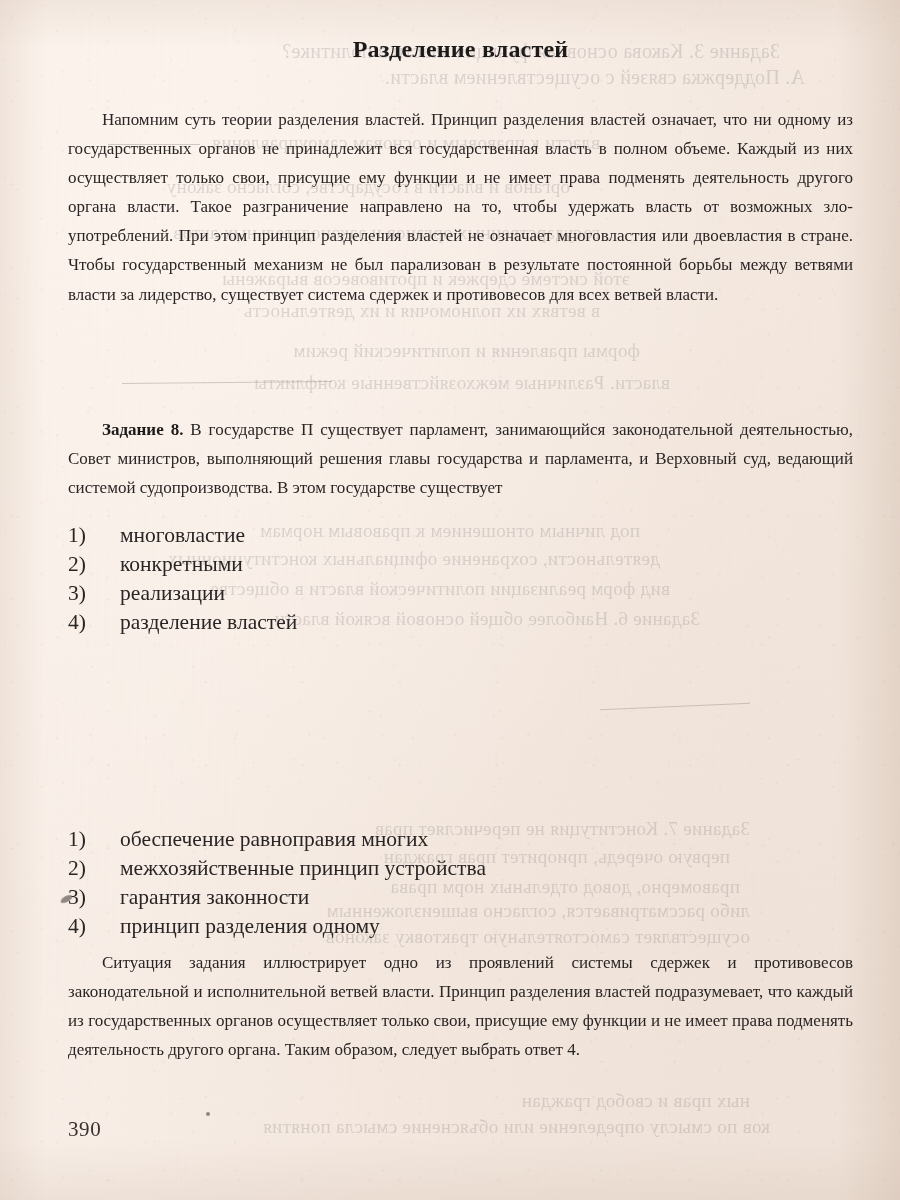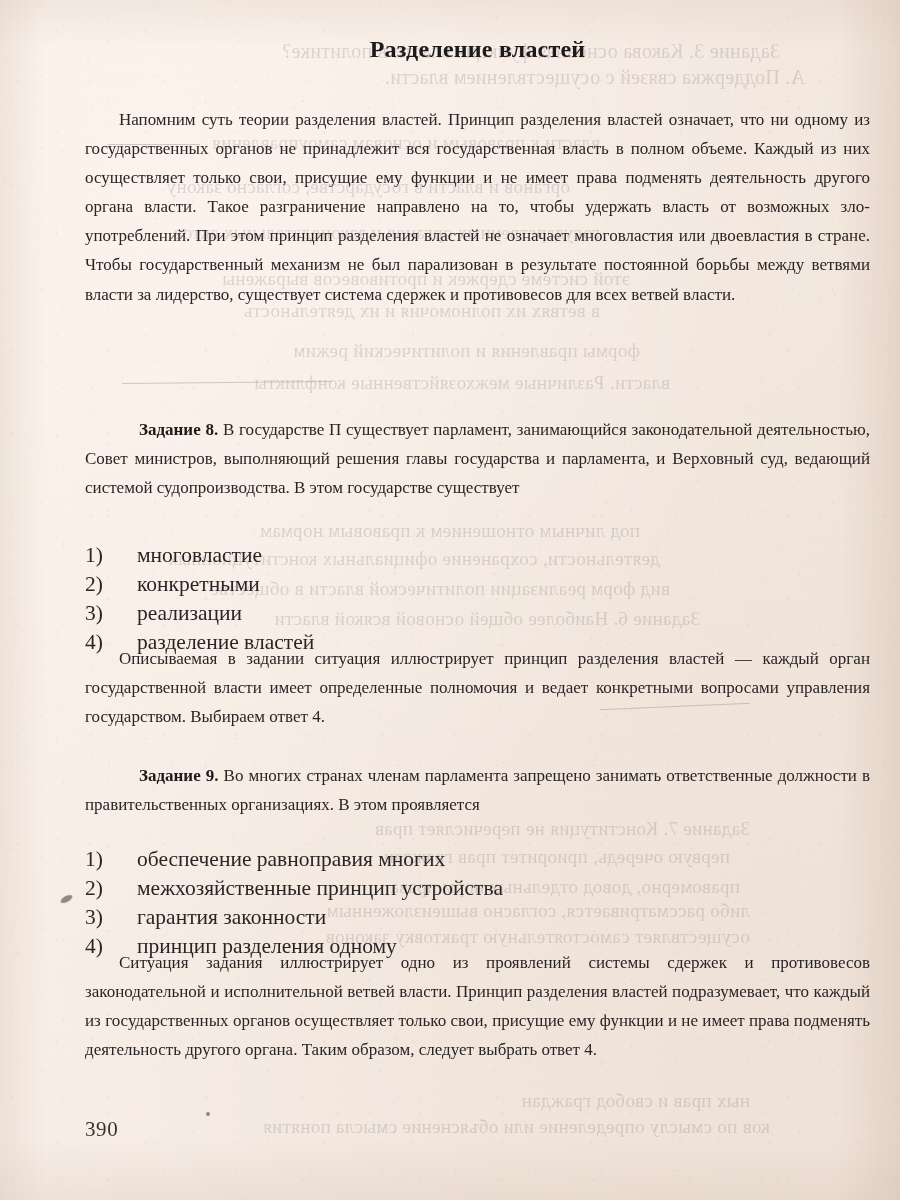--- a/index.html
+++ b/index.html
@@ -76,21 +76,21 @@
     position: absolute;
     white-space: nowrap;
     font-family: "Liberation Serif", "DejaVu Serif", serif;
     font-size: 20px;
     letter-spacing: .3px;
   }
 
   
   .content {
     position: absolute;
-    left: 85px;
+    left: 68px;
     top: 0;
     width: 785px;
     height: 1200px;
   }
 
   .title {
     position: absolute;
     top: 36px;
     left: 0;
     width: 785px;
@@ -105,36 +105,36 @@
     position: absolute;
     width: 785px;
     font-size: 17px;
     line-height: 29.1px;
     text-align: justify;
     text-justify: inter-word;
     color: #2a2525;
     hyphens: manual;
   }
   .para .ind { display: inline-block; width: 34px; }
-  .para b { font-weight: bold; color: #1d1a1a; margin-left: 20px; }
+  .para b { font-weight: bold; color: #1d1a1a; }
 
   .opts {
     position: absolute;
     width: 540px;
     font-size: 21.5px;
     line-height: 29.1px;
     color: #2a2525;
   }
   .opt {
     display: flex;
     align-items: baseline;
     height: 29.1px;
   }
   .opt .num { width: 52px; flex: 0 0 52px; }
-  .opt .txt { flex: 1 1 auto; margin-top: 20px; }
+  .opt .txt { flex: 1 1 auto; }
 
   .folio {
     position: absolute;
     left: 0;
     top: 1117px;
     font-size: 21px;
     color: #3a3232;
     letter-spacing: .6px;
   }
 
@@ -211,23 +211,21 @@
       <div class="opt">
         <span class="num">3)</span>
         <span class="txt">реализации</span>
       </div>
       <div class="opt">
         <span class="num">4)</span>
         <span class="txt">разделение властей</span>
       </div>
     </div>
 
-    <p class="para" style="top:627px;"><span class="ind"></span><span>Описываемая в задании ситуация иллюстрирует принцип разде­ления властей — каждый орган государственной власти имеет опре­деленные полномочия и ведает конкретными вопросами управления государством. Выбираем ответ 4.</span></p>
-
-    <p class="para" style="top:744px;"><span class="ind"></span><b>Задание 9.</b> <span>Во многих странах членам парламента запрещено за­нимать ответственные должности в правительственных организациях. В этом проявляется</span></p>
+
 
     <div class="opts" style="top:825px;">
       <div class="opt">
         <span class="num">1)</span>
         <span class="txt">обеспечение равноправия многих</span>
       </div>
       <div class="opt">
         <span class="num">2)</span>
         <span class="txt">межхозяйственные принцип устройства</span>
       </div>

